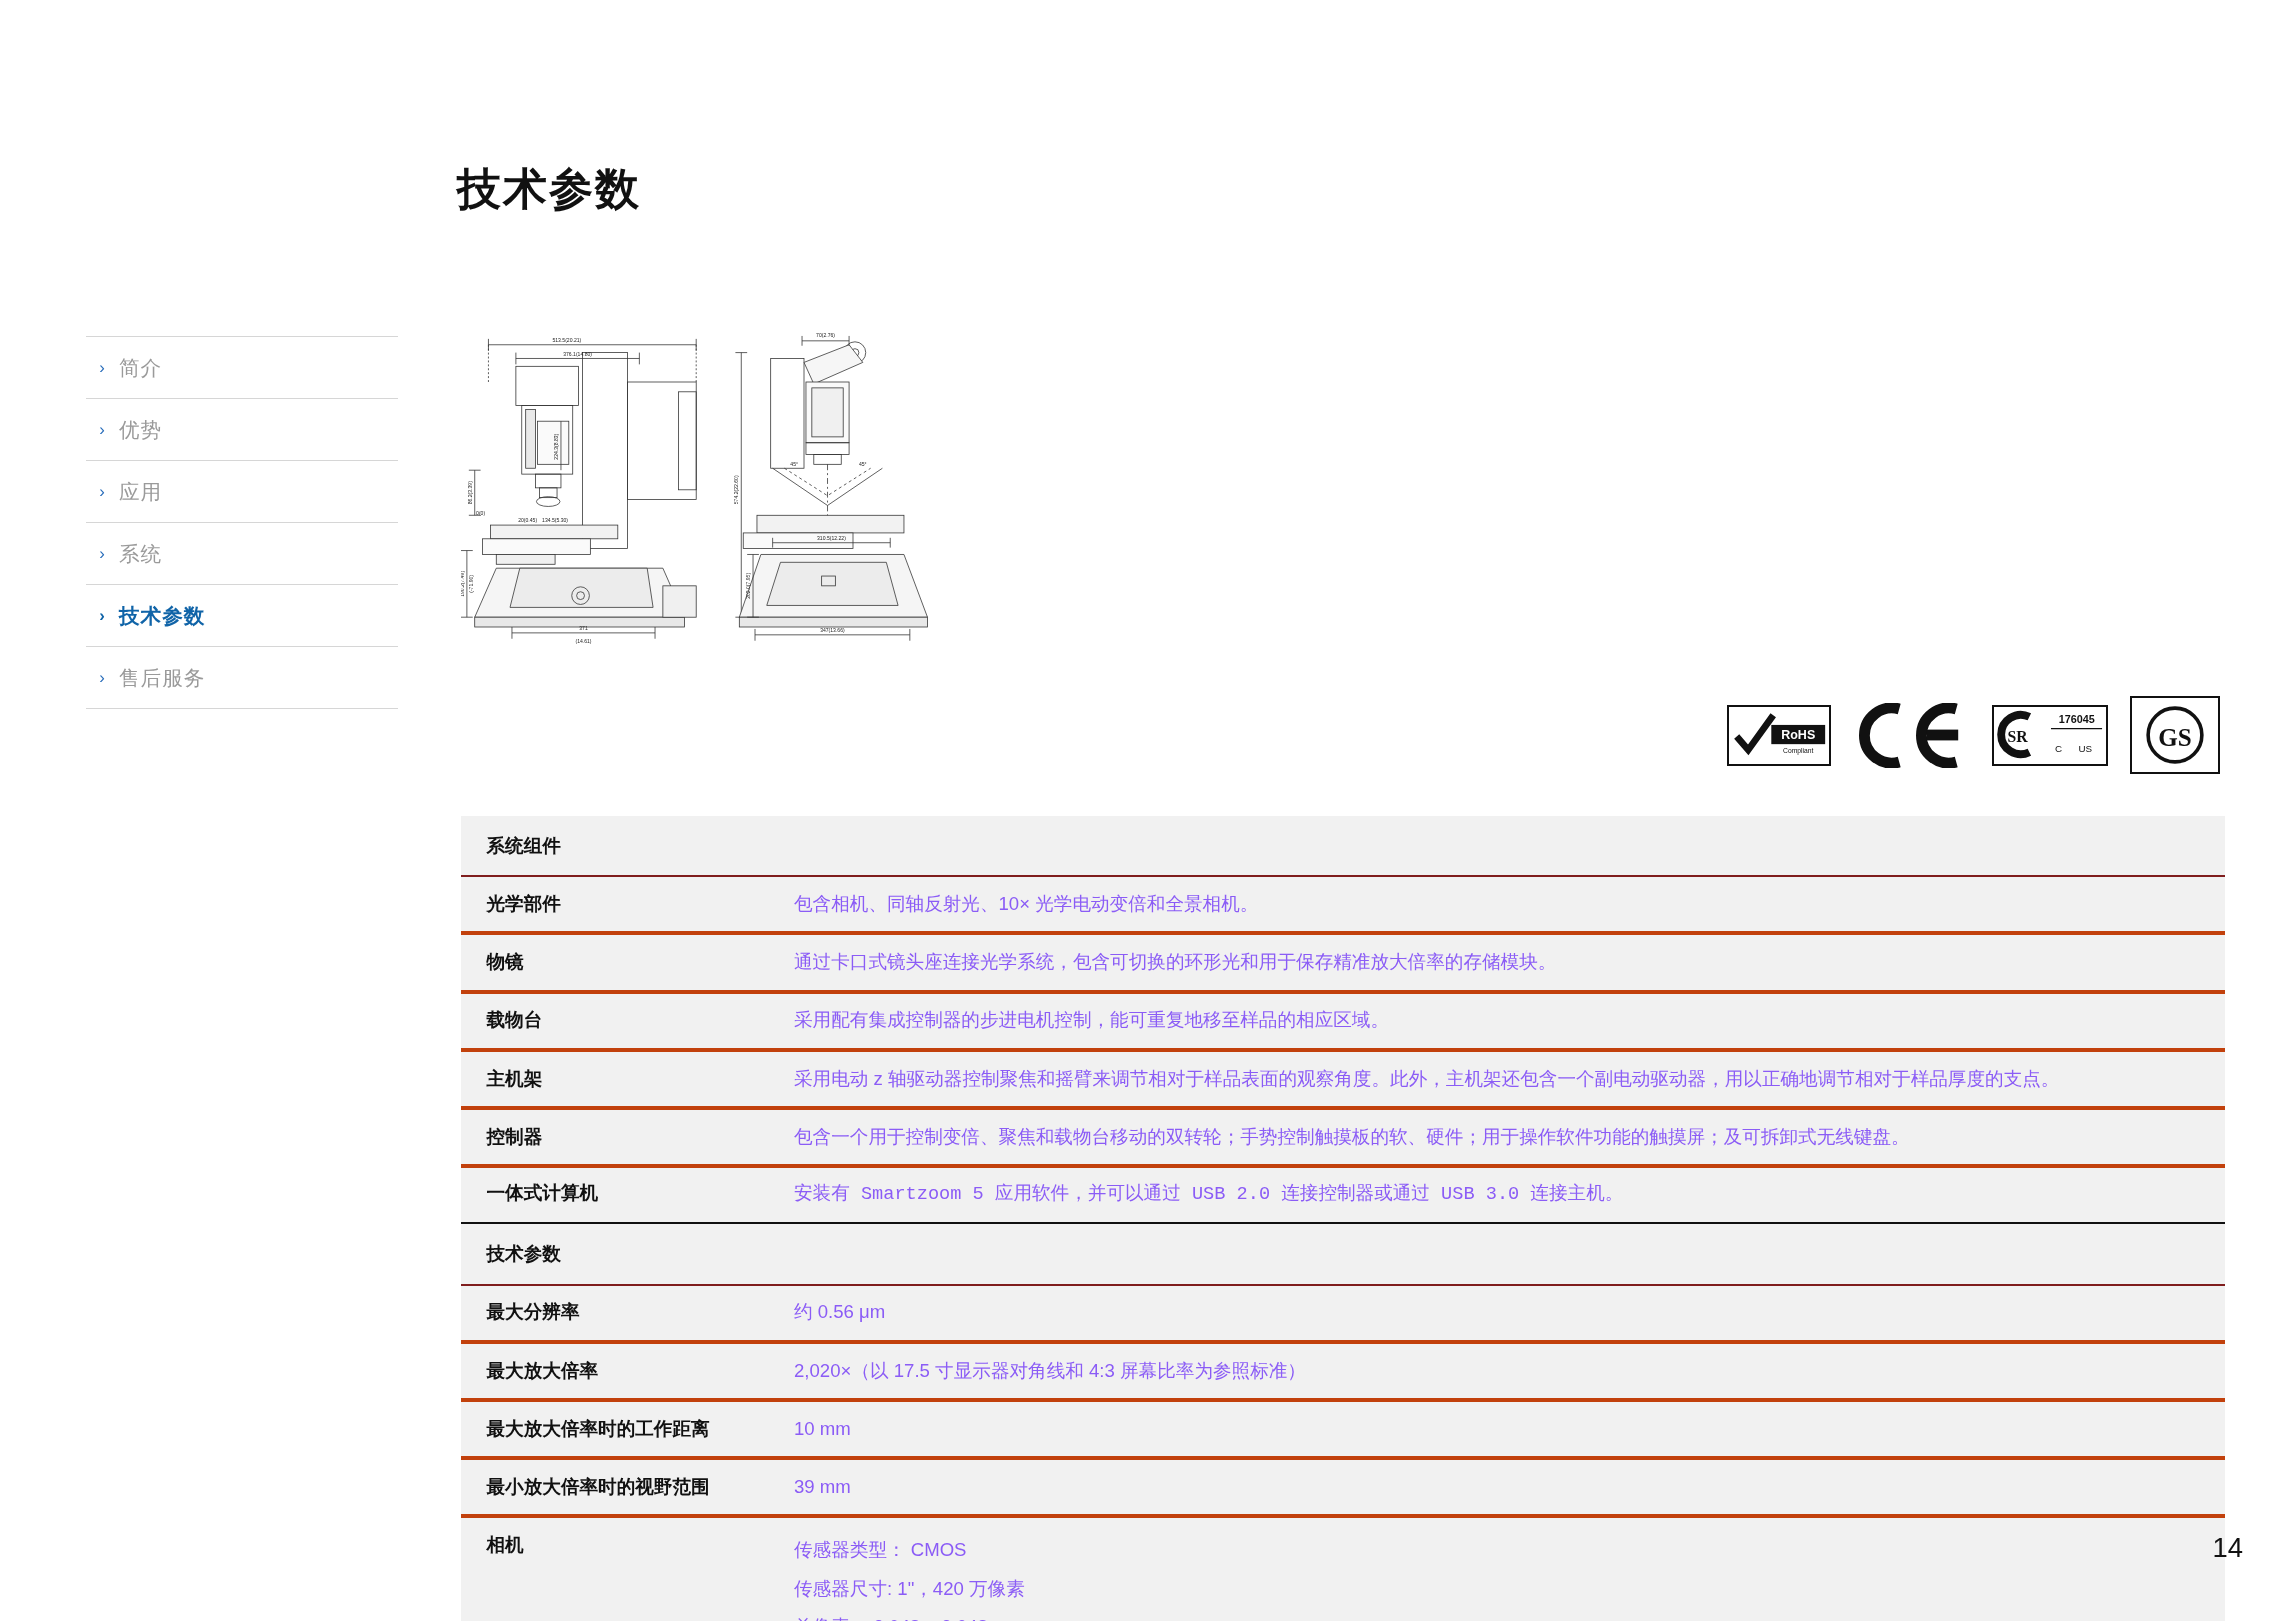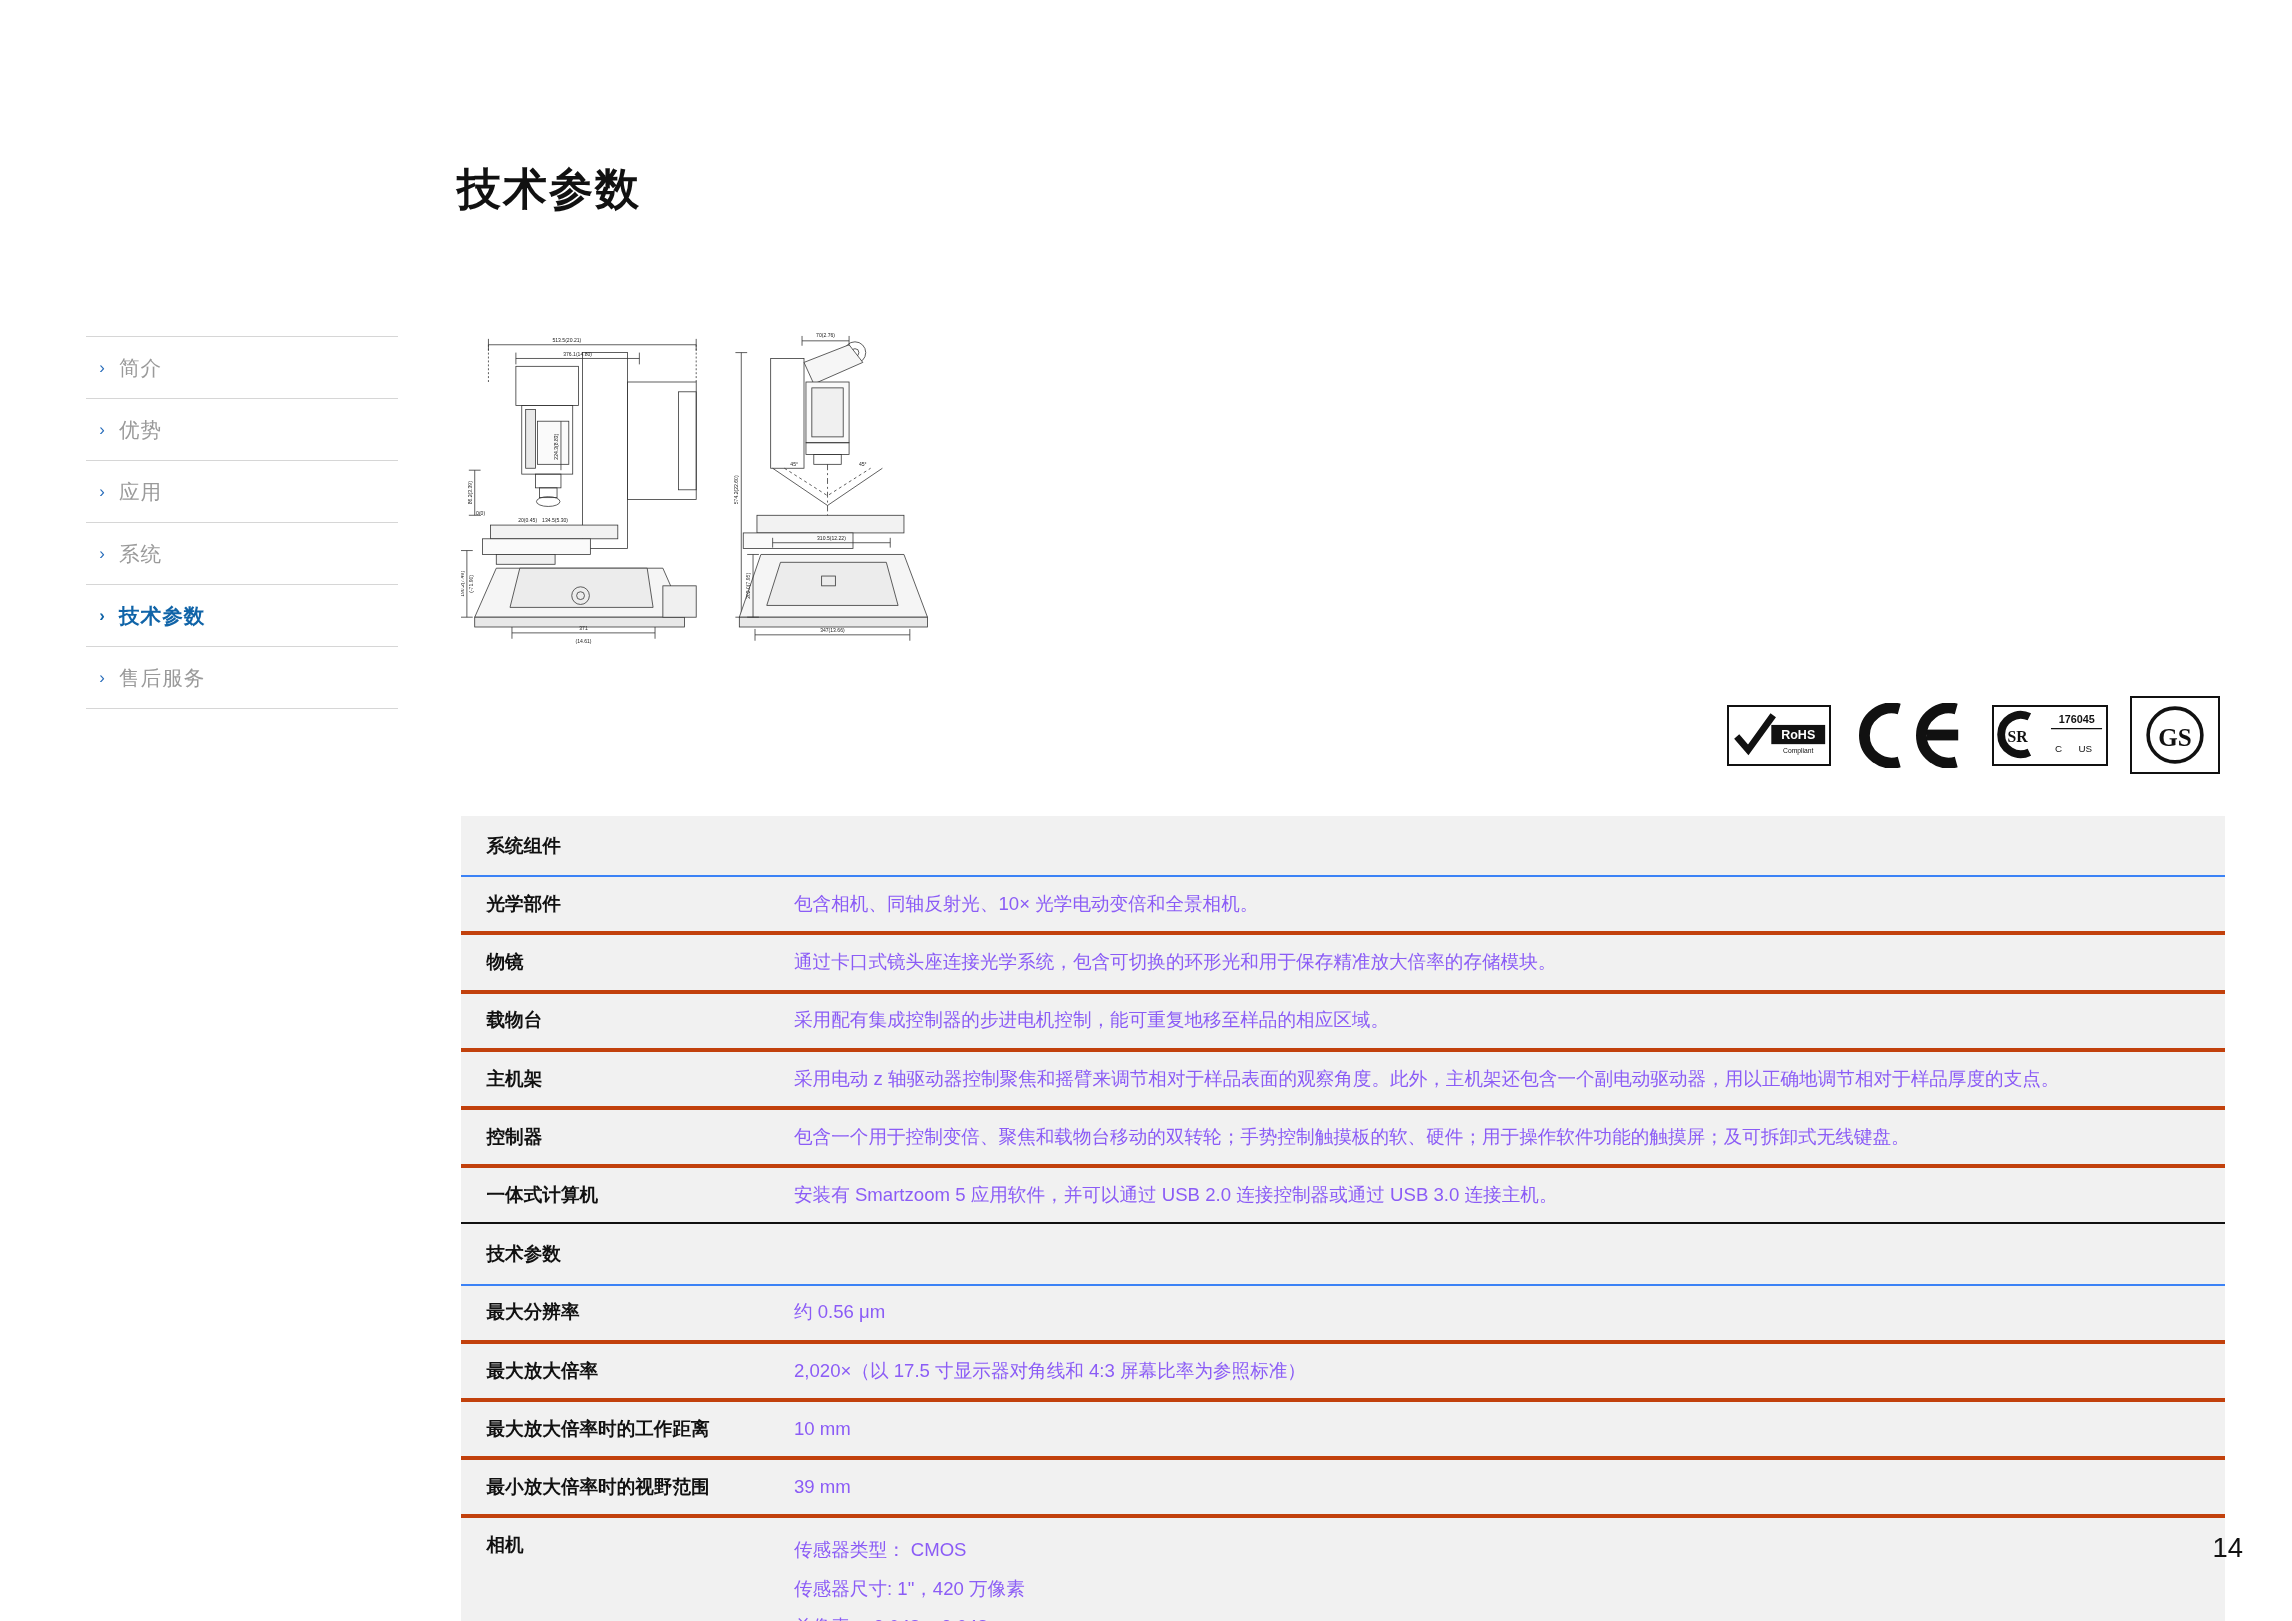--- a/index.html
+++ b/index.html
@@ -123,24 +123,25 @@
     font-size: 18.6px;
   }
   .spec-table .row {
     display: flex;
     align-items: flex-start;
     border-bottom: 4px solid #c2410c;
     min-height: 39px;
   }
   .spec-table .row.section {
     font-weight: bold;
-    border-bottom: 2px solid #3b82f6;
+    border-bottom: 2px solid #7f1d1d;
   }
   .spec-table .row.last-of-group {
     border-bottom: 2px solid #111;
+    font-family: Liberation Mono, monospace;
   }
   .spec-table .cell-label {
     width: 333px;
     flex: 0 0 333px;
     padding: 12.7px 17.6px 12.7px 25.5px;
     box-sizing: border-box;
     font-weight: bold;
     color: #111;
     line-height: 1.5;
   }

